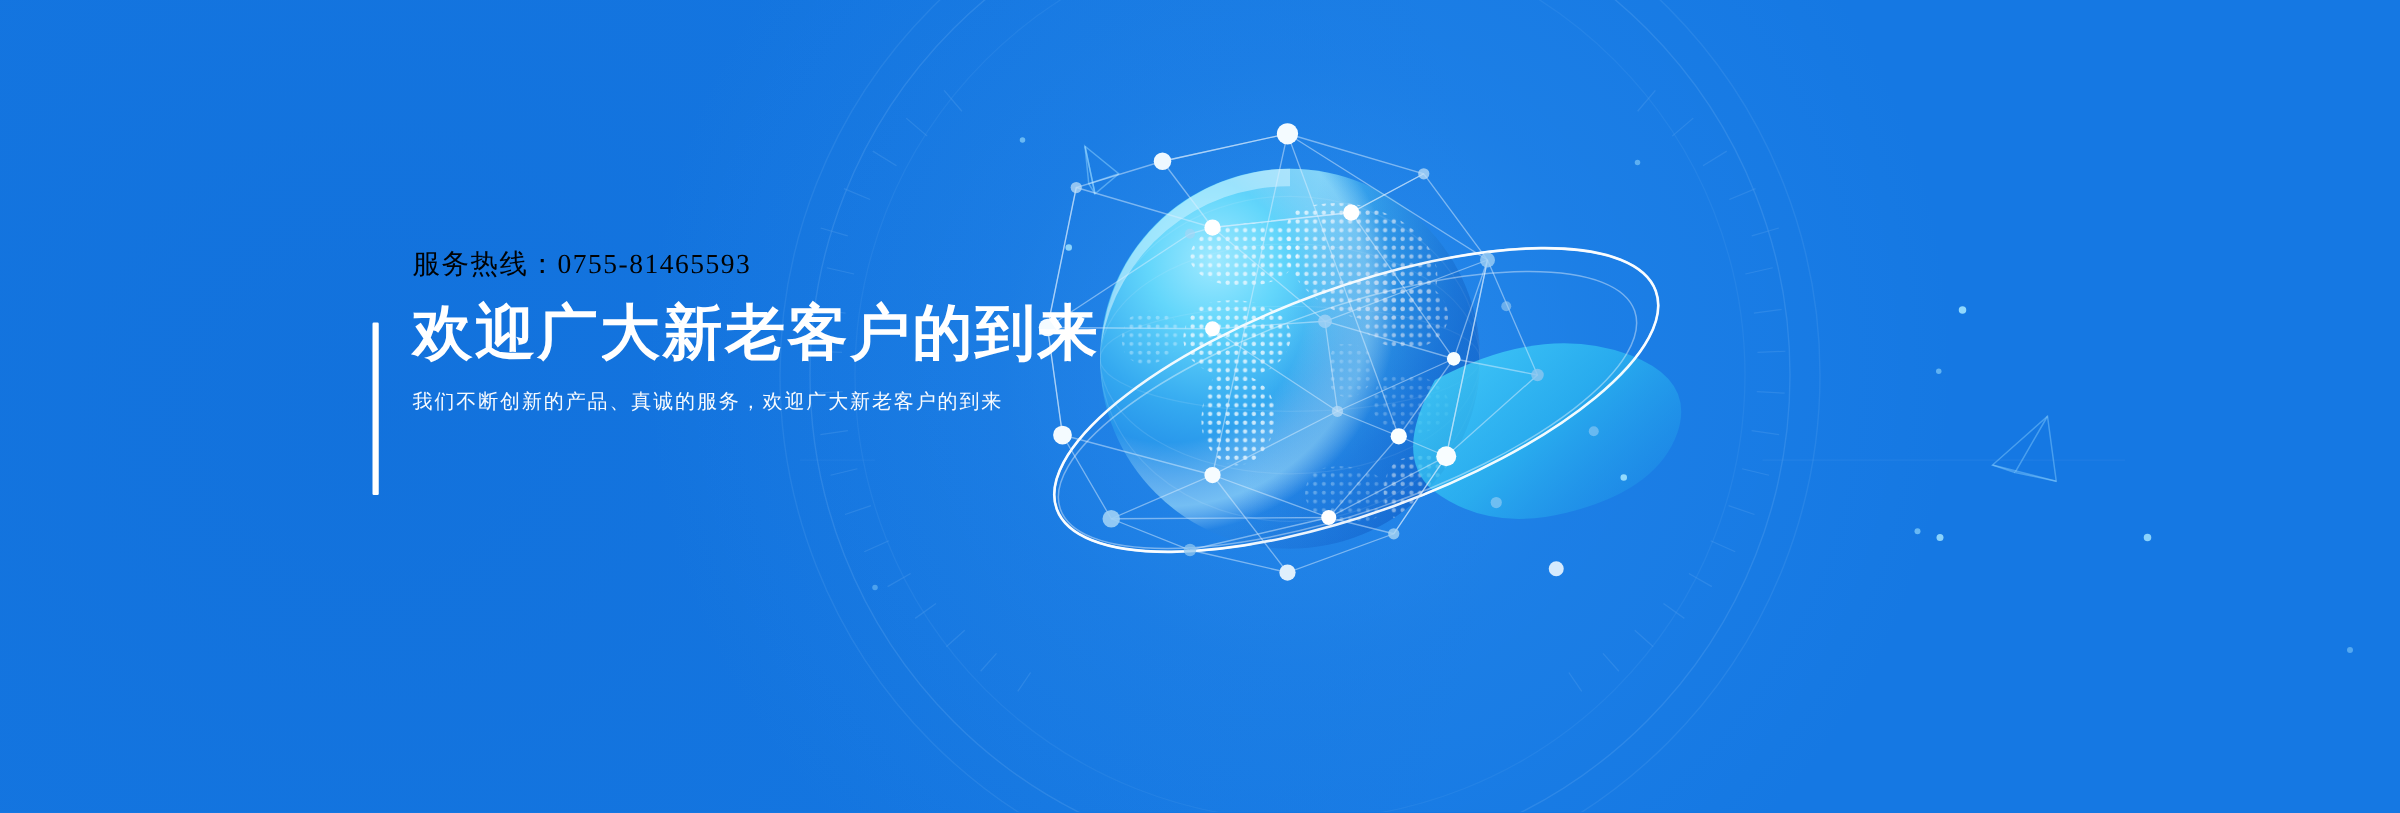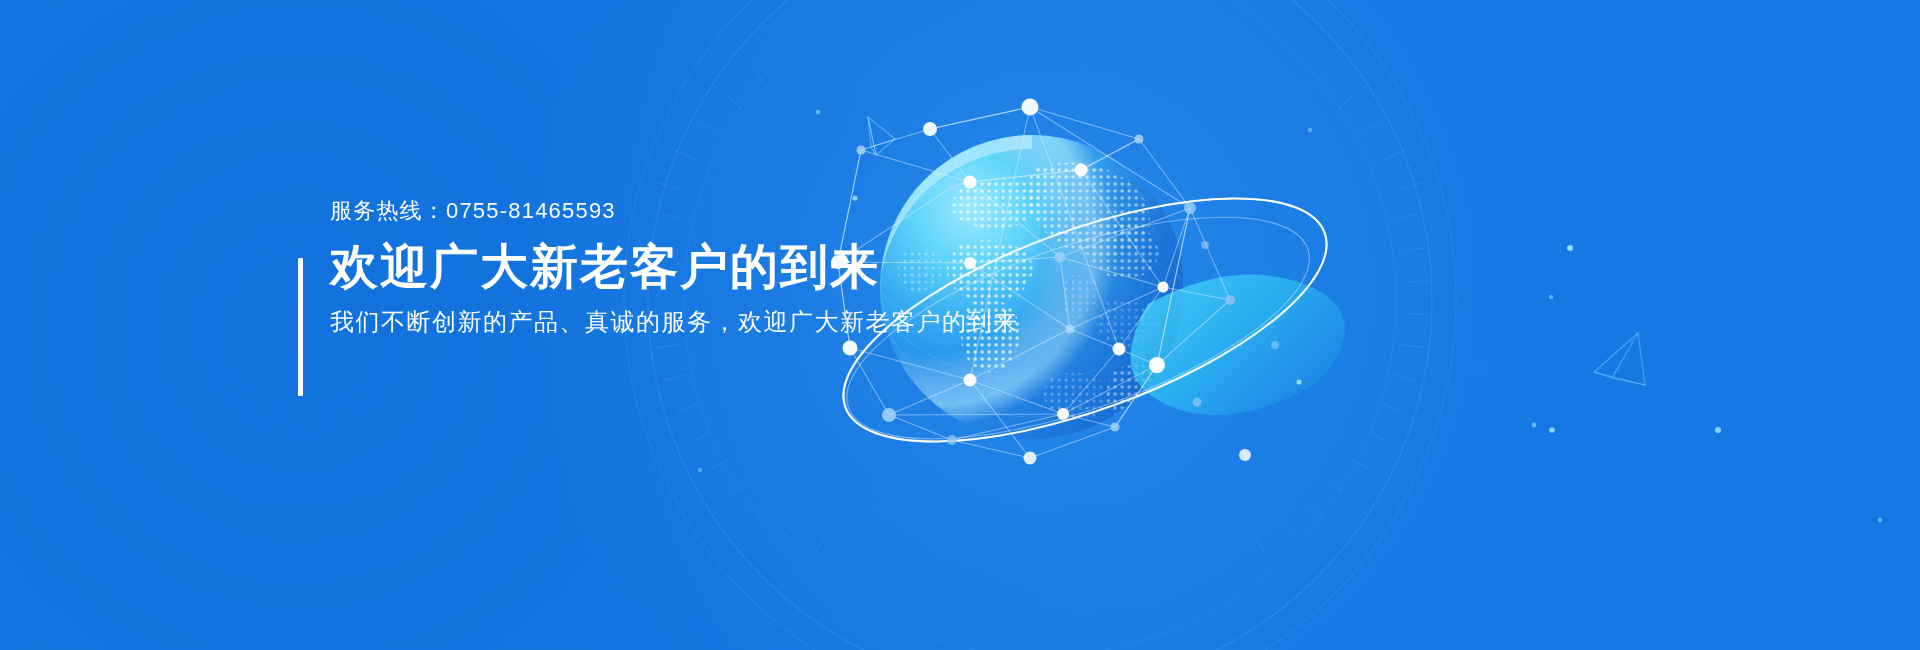--- a/index.html
+++ b/index.html
@@ -41,40 +41,41 @@
     left:33px;
     top:62px;
     width:5px;
     height:138px;
     background:#ffffff;
     border-radius:1px;
   }
   .text-inner { padding-left:65px; }
 
   .hotline {
-    color:#ffffff;
+    color:#000000;
     font-size:22px;
     line-height:30px;
     letter-spacing:1.2px;
     font-weight:400;
     white-space:nowrap;
     opacity:0.98;
+    font-family:Liberation Serif, serif;
   }
   .headline {
     color:#ffffff;
     font-size:48px;
     line-height:62px;
     font-weight:700;
     letter-spacing:2px;
     margin-top:10px;
     white-space:nowrap;
   }
   .subtitle {
     color:#ffffff;
-    font-size:24px;
+    font-size:16px;
     line-height:28px;
     letter-spacing:1.5px;
     font-weight:400;
     margin-top:10px;
     white-space:nowrap;
     opacity:0.97;
   }
 </style>
 </head>
 <body>

